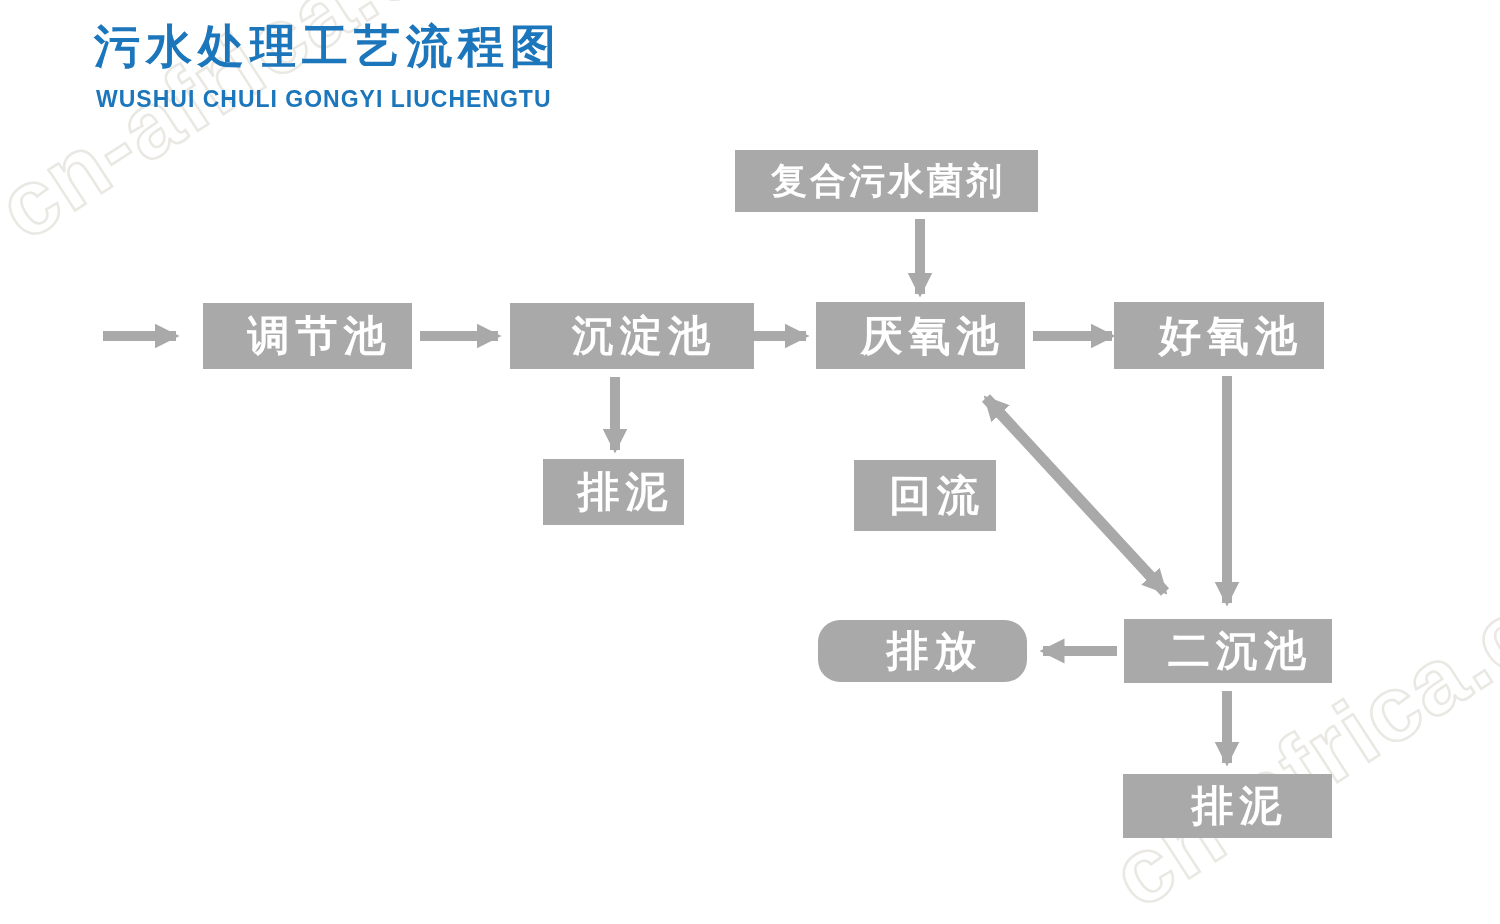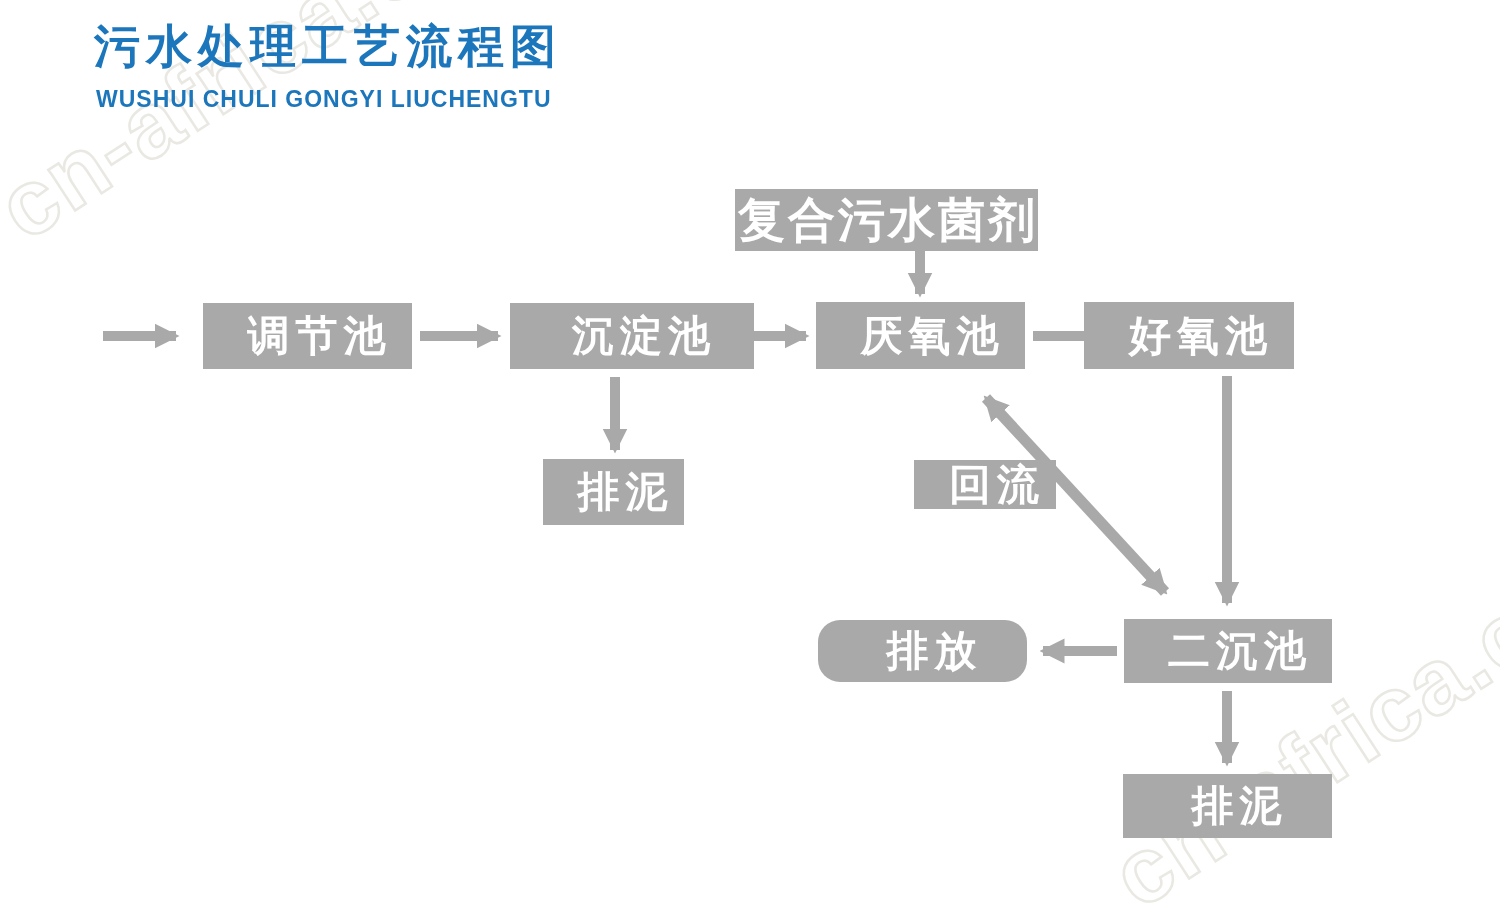--- a/index.html
+++ b/index.html
@@ -80,29 +80,29 @@
     align-items: center;
     justify-content: center;
     font-weight: bold;
     font-size: 42px;
     letter-spacing: 6px;
     padding-left: 24px;
     box-sizing: border-box;
     white-space: nowrap;
     z-index: 4;
   }
-  .node.wide { font-size: 47px; letter-spacing: 3px; padding-left: 3px; margin-top: 39px; }
+  .node.wide { font-size: 36px; letter-spacing: 3px; padding-left: 3px; }
 
   #n-tiaojiechi { left: 203px;  top: 303px; width: 209px; height: 66px; }
   #n-chendianchi{ left: 510px;  top: 303px; width: 244px; height: 66px; }
   #n-yanyangchi { left: 816px;  top: 302px; width: 209px; height: 67px; }
-  #n-haoyangchi { left: 1084px; top: 302px; width: 210px; height: 67px; }
+  #n-haoyangchi { left: 1114px; top: 302px; width: 210px; height: 67px; }
   #n-junji      { left: 735px;  top: 150px; width: 303px; height: 62px; }
   #n-paini1     { left: 543px;  top: 459px; width: 141px; height: 66px; }
-  #n-huiliu     { left: 914px;  top: 460px; width: 142px; height: 49px; }
+  #n-huiliu     { left: 854px;  top: 460px; width: 142px; height: 71px; }
   #n-paifang    { left: 818px;  top: 620px; width: 209px; height: 62px; border-radius: 22px; }
   #n-erchenchi  { left: 1124px; top: 619px; width: 208px; height: 64px; }
   #n-paini2     { left: 1123px; top: 774px; width: 209px; height: 64px; }
 </style>
 </head>
 <body>
 
 <div class="canvas">
 
   <div class="watermark" id="wm-top-left">cn-africa.cn</div>

